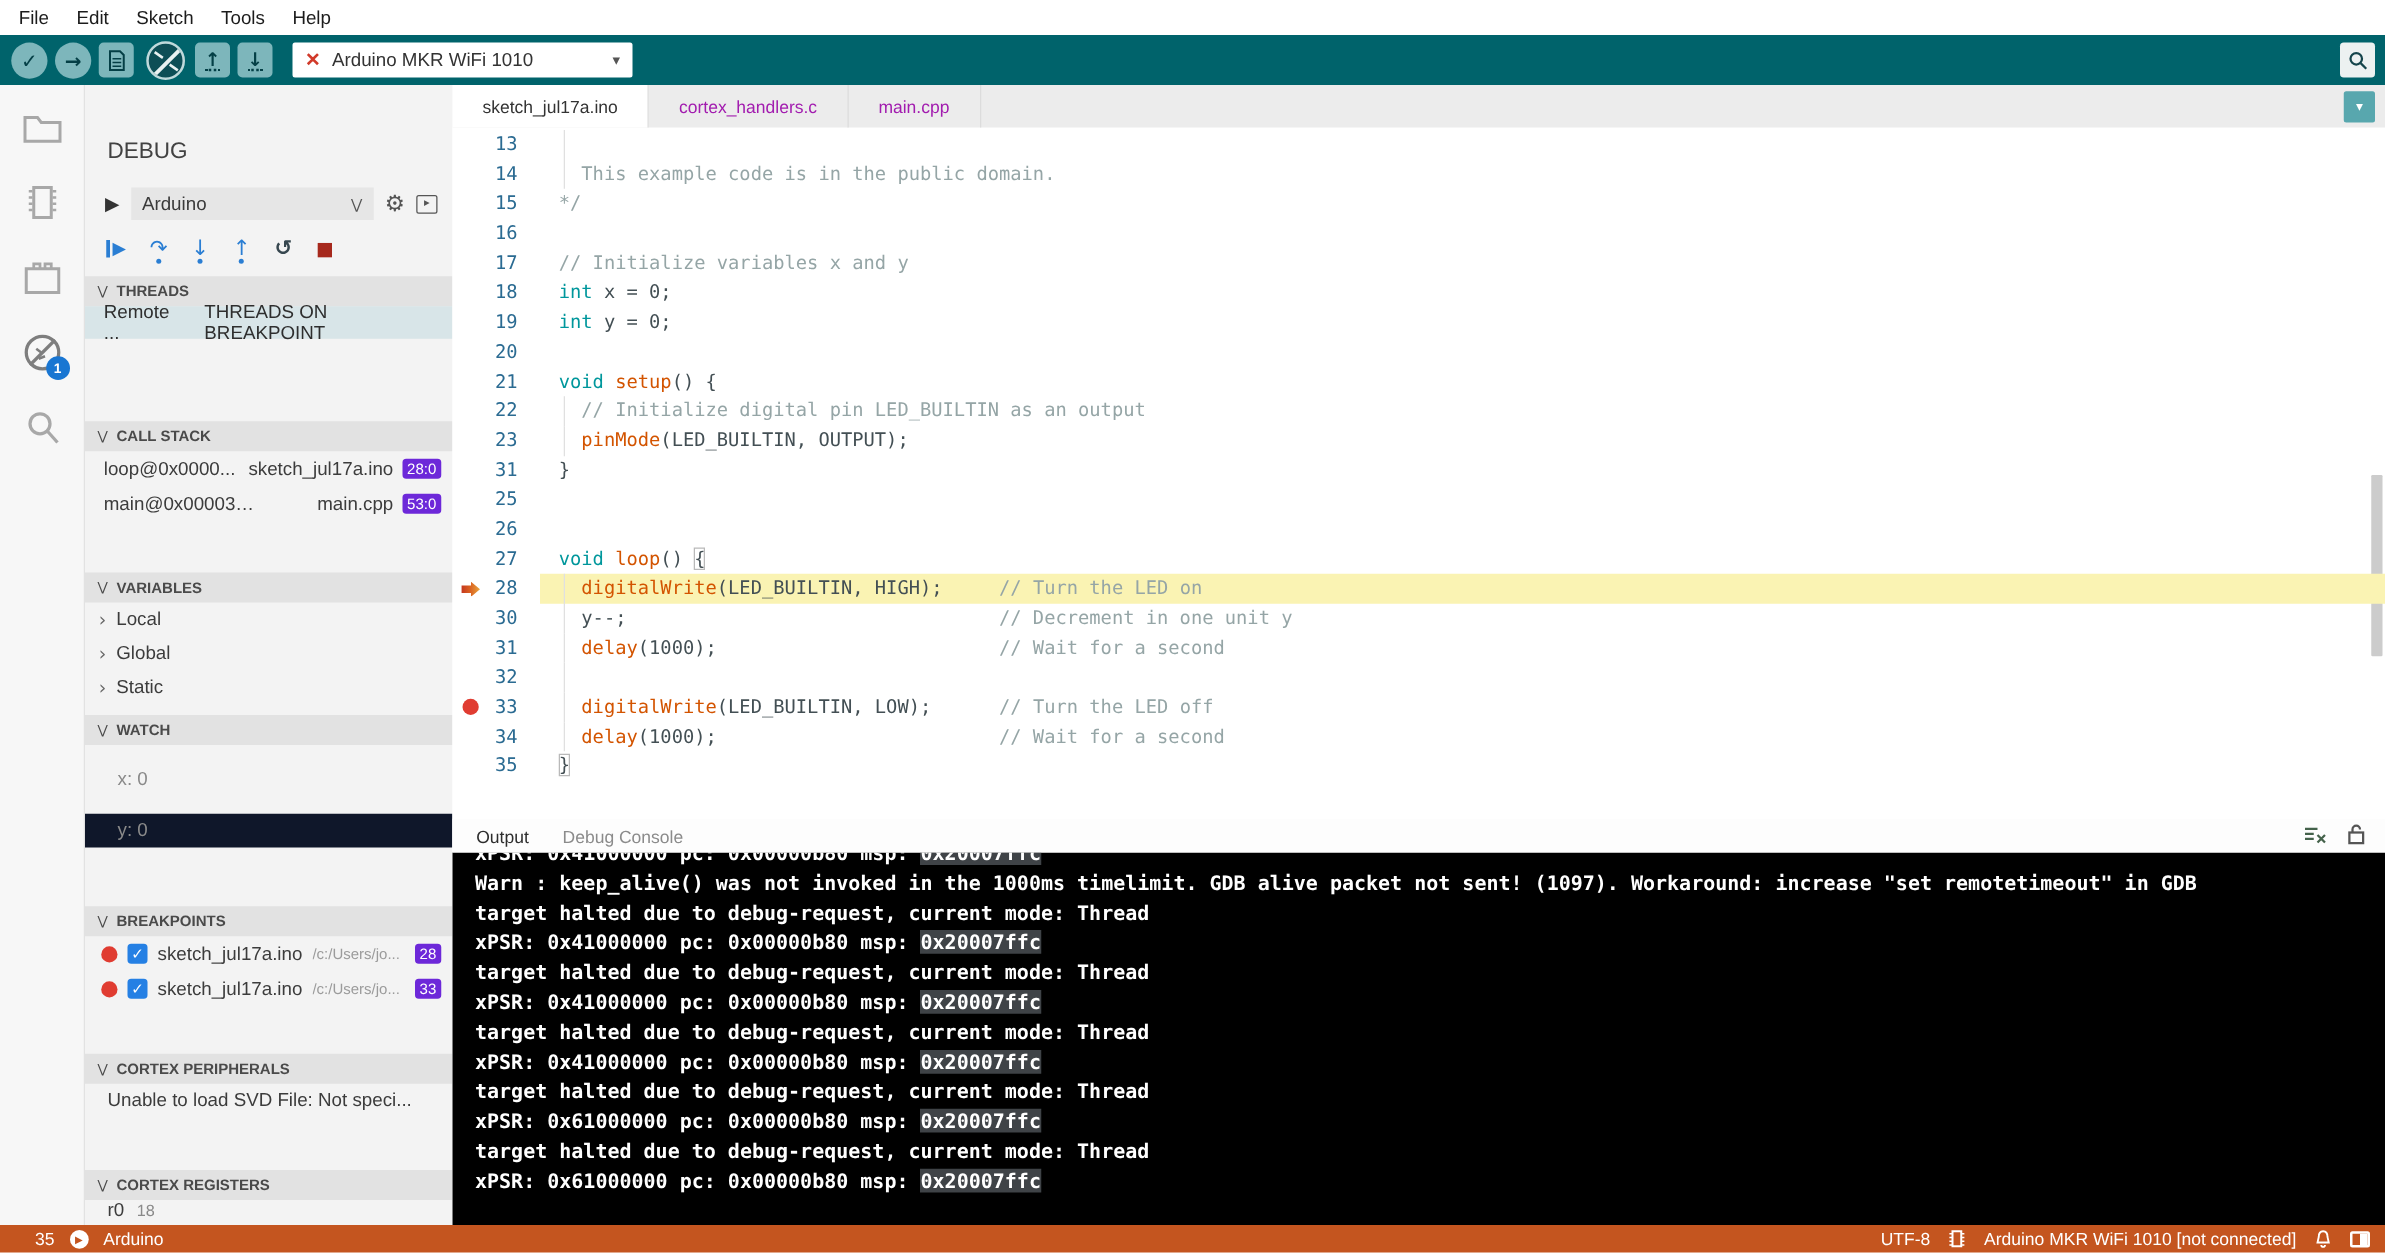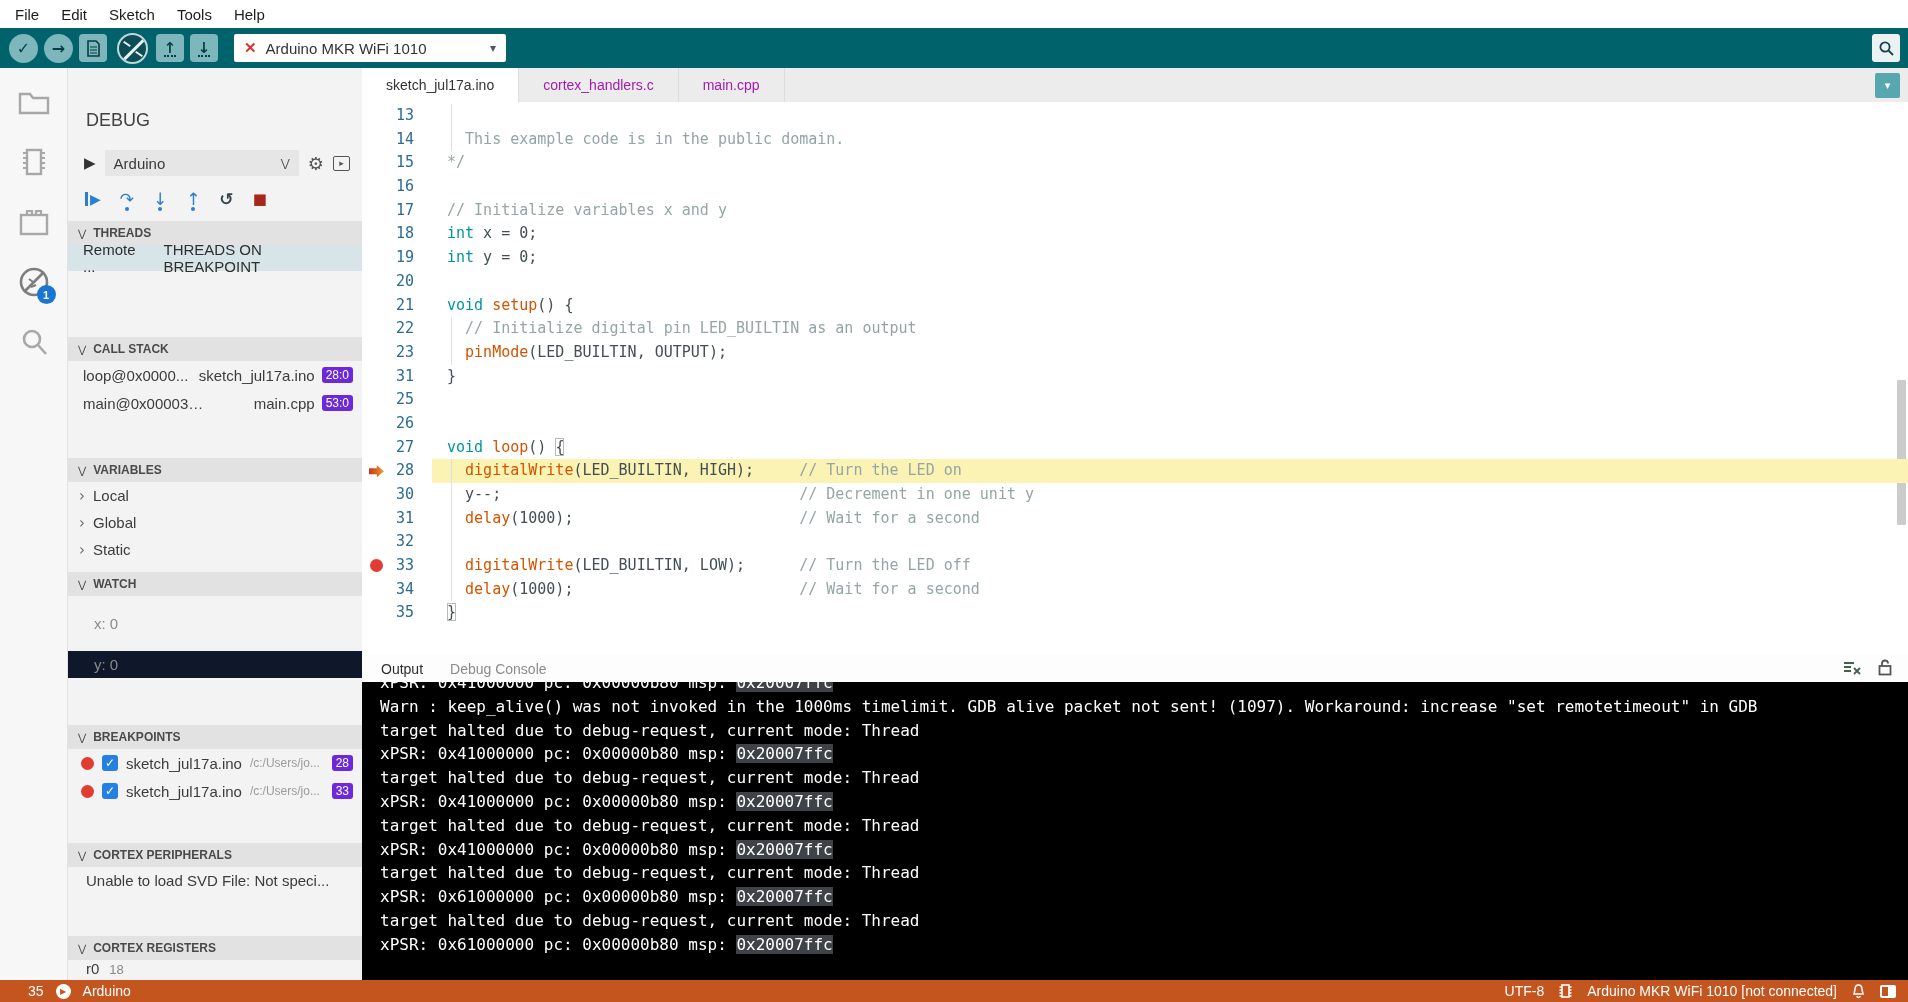--- a/index.html
+++ b/index.html
@@ -107,21 +107,21 @@
   .ed-scroll { position:absolute; right:2px; top:278px; width:9px; height:145px; background:#CCCCCC; border-radius:1px; }
 
   
   .outpanel { flex:1; display:flex; flex-direction:column; min-height:0; }
   .out-tabs { height:27px; background:#FDFDFD; display:flex; align-items:center; padding-left:19px; gap:27px;
     font-size:14px; position:relative; flex:none; }
   .out-tab { color:#8B8B8B; }
   .out-tab.active { color:#2D2D2D; }
   .out-icons { position:absolute; right:16px; top:4px; display:flex; gap:17px; align-items:center; }
   .console { flex:1; background:#000; color:#fff; font-family:"DejaVu Sans Mono", monospace;
-    font-size:16px; line-height:23.8px; padding-left:18px; overflow:hidden; }
+    font-size:16px; line-height:23.8px; padding-left:18px; overflow:hidden;font-weight:bold; }
   .con-line { white-space:pre; }
   .con-line.clip { margin-top:-11px; }
   .msp-hl { background:#3F4347; }
 
   
   .statusbar { position:absolute; bottom:0; left:0; width:100%; height:22px; background:#C4551F; color:#fff;
     display:flex; align-items:center; font-size:14px; padding:0 12px; }
   .sb-left { display:flex; align-items:center; gap:12px; margin-left:16px; }
   .run-circle { width:15px; height:15px; border-radius:50%; background:#fff; color:#C4551F;
     display:flex; align-items:center; justify-content:center; font-size:8px; }

